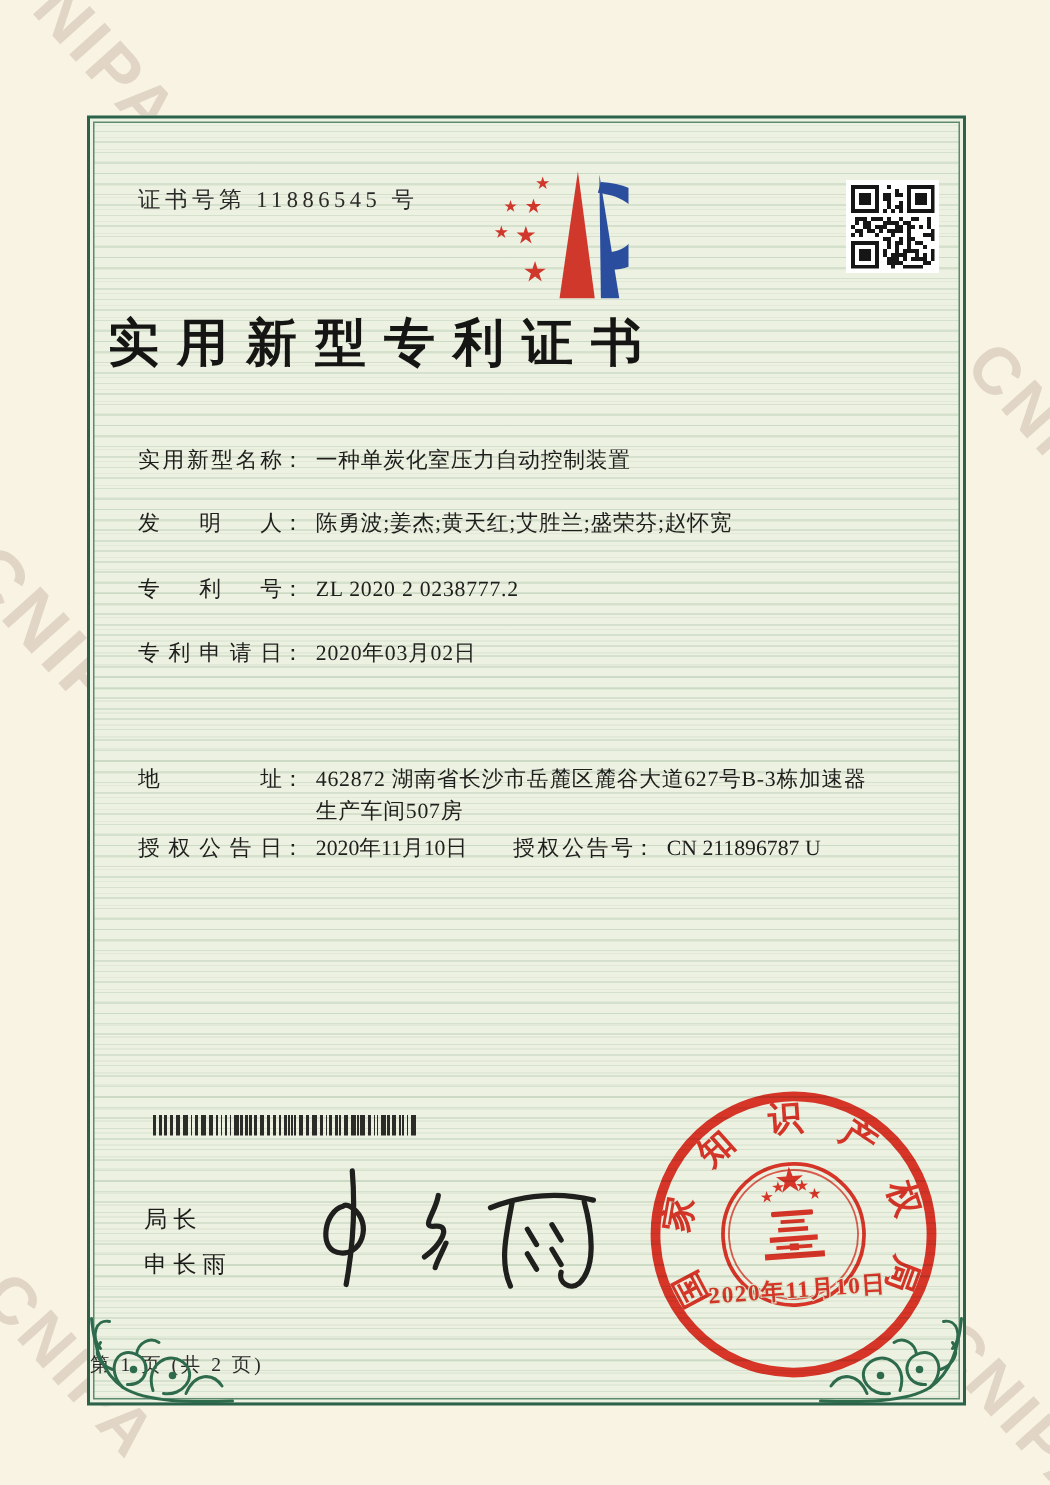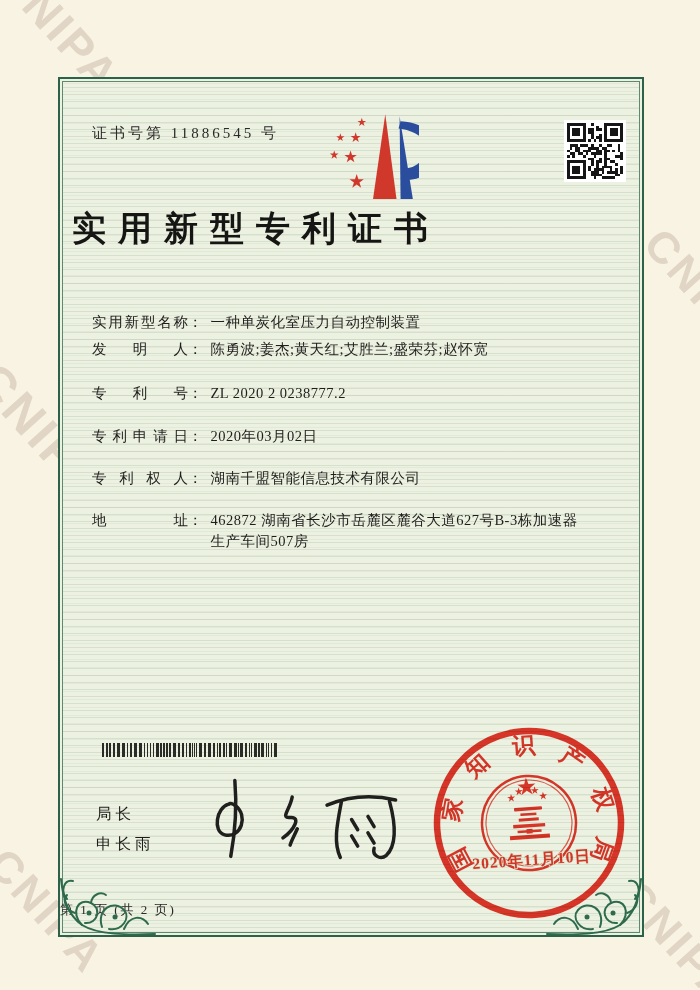--- a/index.html
+++ b/index.html
@@ -336,37 +336,40 @@
             <rect x="13" y="20" width="1" height="1"></rect>
             <rect x="14" y="20" width="1" height="1"></rect>
             <rect x="15" y="20" width="1" height="1"></rect>
             <rect x="16" y="20" width="1" height="1"></rect>
             <rect x="17" y="20" width="1" height="1"></rect>
           </svg>
       </div>
 
       <div class="title">实用新型专利证书</div>
 
-      <div class="row" style="top:233px">
+      <div class="row" style="top:218px">
         <span class="flabel">实用新型名称</span><span class="colon">：</span><span class="fvalue">一种单炭化室压力自动控制装置</span>
       </div>
       <div class="row" style="top:260px">
         <span class="flabel">发明人</span><span class="colon">：</span><span class="fvalue">陈勇波;姜杰;黄天红;艾胜兰;盛荣芬;赵怀宽</span>
       </div>
       <div class="row" style="top:304px">
         <span class="flabel">专利号</span><span class="colon">：</span><span class="fvalue">ZL 2020 2 0238777.2</span>
       </div>
       <div class="row" style="top:347px">
         <span class="flabel">专利申请日</span><span class="colon">：</span><span class="fvalue">2020年03月02日</span>
       </div>
-      <div class="row" style="top:389px">
-        <span class="flabel">专利权人</span><span class="colon">：</span><span class="fvalue">湖南千盟智能信息技术有限公司</span>
-      </div>
       <div class="row" style="top:431px">
         <span class="flabel">地址</span><span class="colon">：</span><span class="fvalue addr">462872 湖南省长沙市岳麓区麓谷大道627号B-3栋加速器生产车间507房</span>
+      </div>
+      <div class="row" style="top:477px">
+        <span class="flabel">授权公告日</span><span class="colon">：</span><span>2020年11月10日</span>
+        <span class="pair2">
+          <span class="flabel">授权公告号</span><span class="colon">：</span><span>CN 211896787 U</span>
+        </span>
       </div>
 
 
       <div class="barcode">
         <svg id="barcode" viewBox="0 0 178 14" preserveAspectRatio="none">
             <rect x="0" y="0" width="2" height="14"></rect>
             <rect x="4" y="0" width="2" height="14"></rect>
             <rect x="7" y="0" width="2" height="14"></rect>
             <rect x="11" y="0" width="2" height="14"></rect>
             <rect x="15" y="0" width="3" height="14"></rect>

